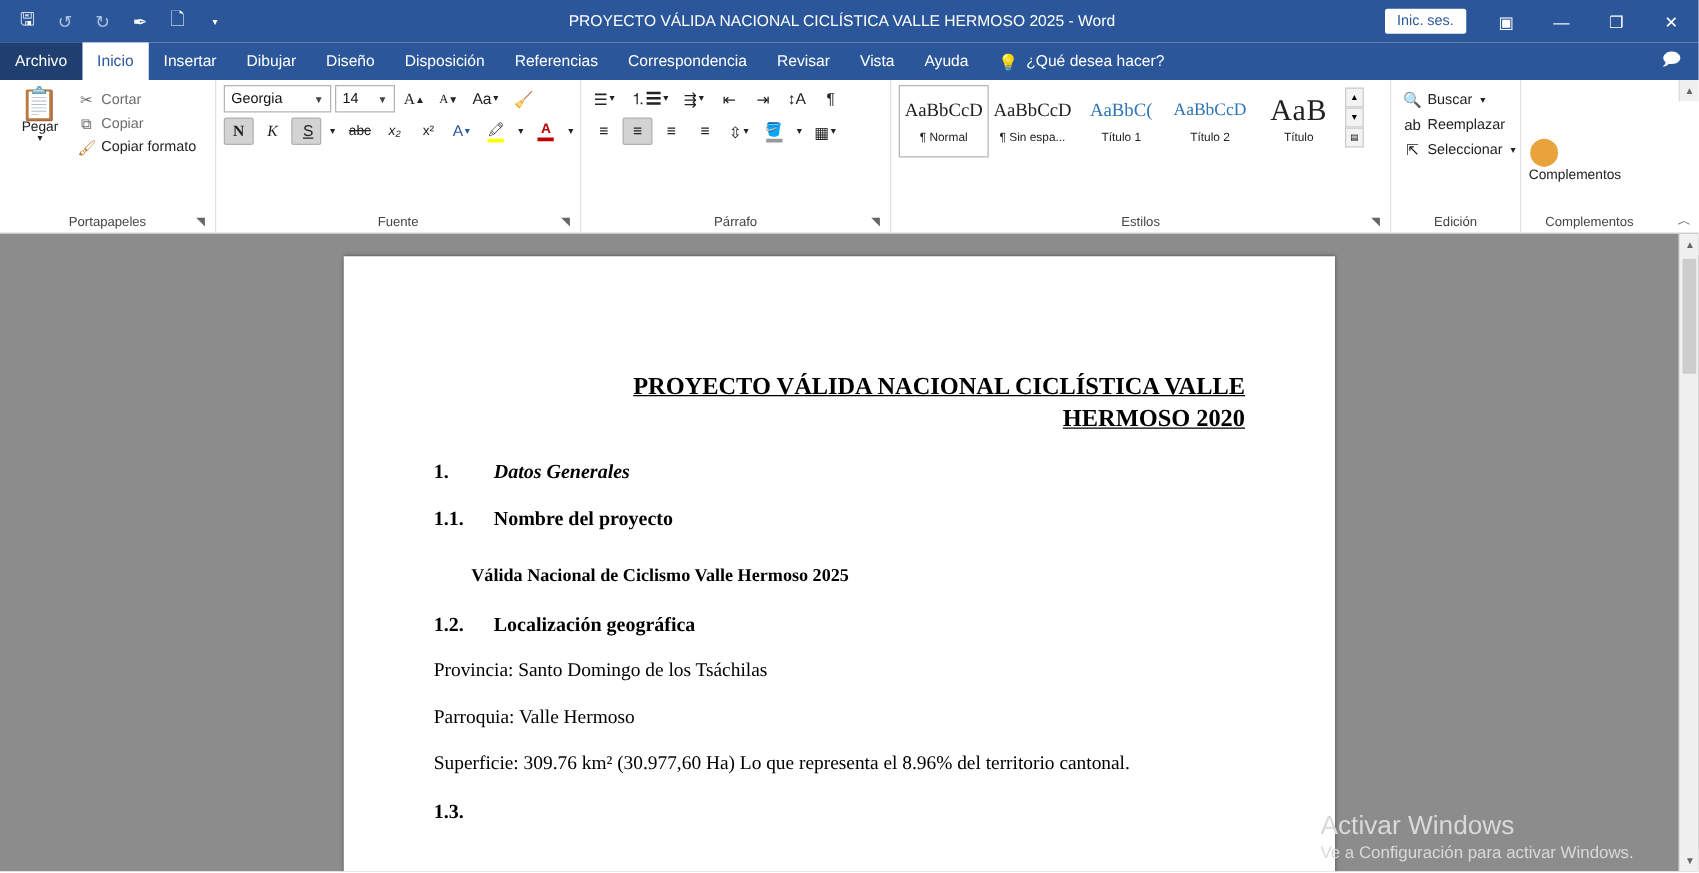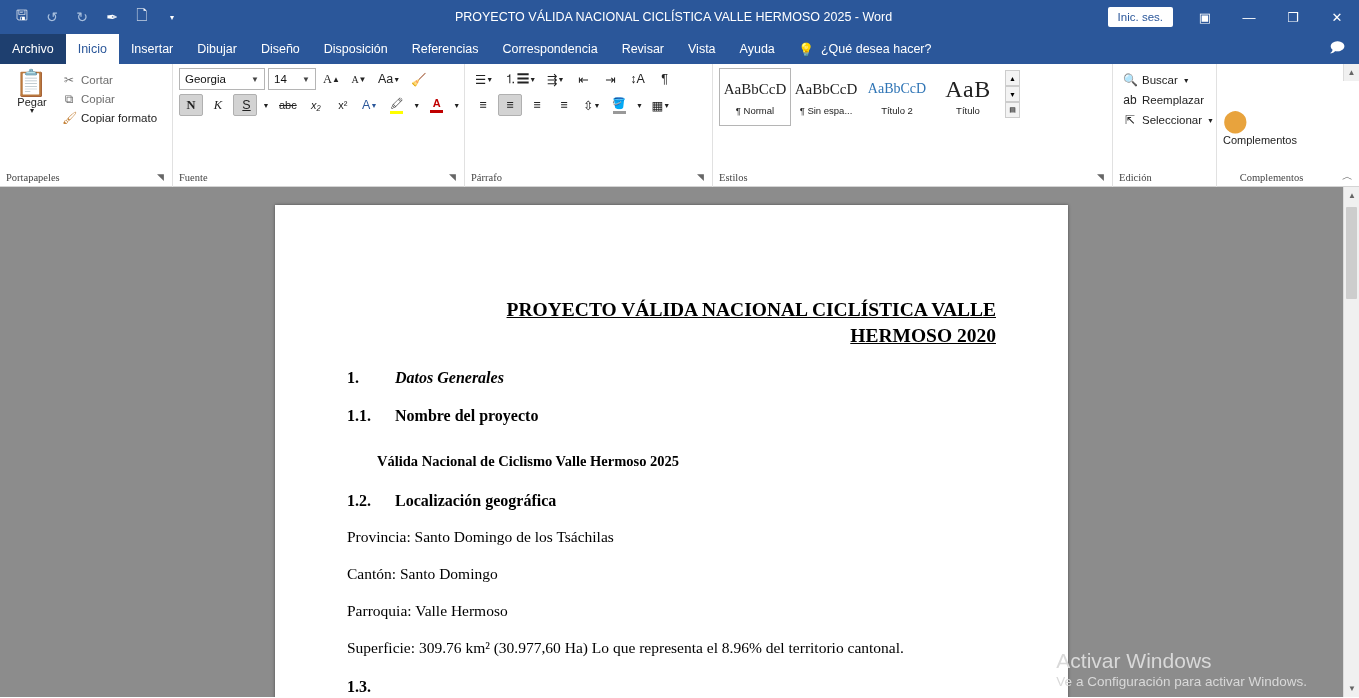--- a/index.html
+++ b/index.html
@@ -51,23 +51,22 @@
   }
   
   .ribbon {
     height:123px; background:#ffffff; border-bottom:1px solid #d4d4d4;
     display:flex; position:relative;
   }
   .group { position:relative; height:123px; padding:4px 6px 0 6px; display:flex; flex-direction:column; }
   .group + .group { border-left:1px solid #e1e1e1; }
   .group-body { flex:1; display:flex; align-items:flex-start; }
   .group-label {
-    height:18px; font-size:10.5px; color:#444; text-align:left; line-height:18px;
+    height:18px; font-size:10.5px; color:#444; text-align:center; line-height:18px;
     position:relative;
-    font-family:Liberation Serif, serif;
   }
   .dialog-launcher {
     position:absolute; right:2px; bottom:1px; font-size:9px; color:#666;
   }
   
   .clipgrp { width:172px; }
   .pegar {
     width:52px; display:flex; flex-direction:column; align-items:center;
     font-size:11px; color:#222; padding-top:2px;
   }
@@ -331,20 +330,24 @@
       <div class="gallery">
         <div class="stylebox active">
           <div class="preview">AaBbCcD</div>
           <div class="nm">¶ Normal</div>
         </div>
         <div class="stylebox">
           <div class="preview">AaBbCcD</div>
           <div class="nm">¶ Sin espa...</div>
         </div>
         <div class="stylebox">
+          <div class="preview h1">AaBbC(</div>
+          <div class="nm">Título 1</div>
+        </div>
+        <div class="stylebox">
           <div class="preview h2">AaBbCcD</div>
           <div class="nm">Título 2</div>
         </div>
         <div class="stylebox">
           <div class="preview tit">AaB</div>
           <div class="nm">Título</div>
         </div>
       </div>
       <div class="galnav">
         <div>▲</div>
@@ -414,21 +417,20 @@
     </div>
 
     <div class="body-line indent" style="margin-top:26px;">Válida Nacional de Ciclismo Valle Hermoso 2025</div>
 
     <div class="h-line">
       <span class="num">1.2.</span>
       <span class="txt">Localización geográfica</span>
     </div>
 
     <div class="body-line">Provincia: Santo Domingo de los Tsáchilas</div>
-    <div class="body-line">Cantón: Santo Domingo</div>
     <div class="body-line">Parroquia: Valle Hermoso</div>
     <div class="body-line">Superficie: 309.76 km² (30.977,60 Ha) Lo que representa el 8.96% del territorio cantonal.</div>
 
     <div class="h-line">
       <span class="num">1.3.</span>
     </div>
 
   </div>
 
   <div class="vscroll">

